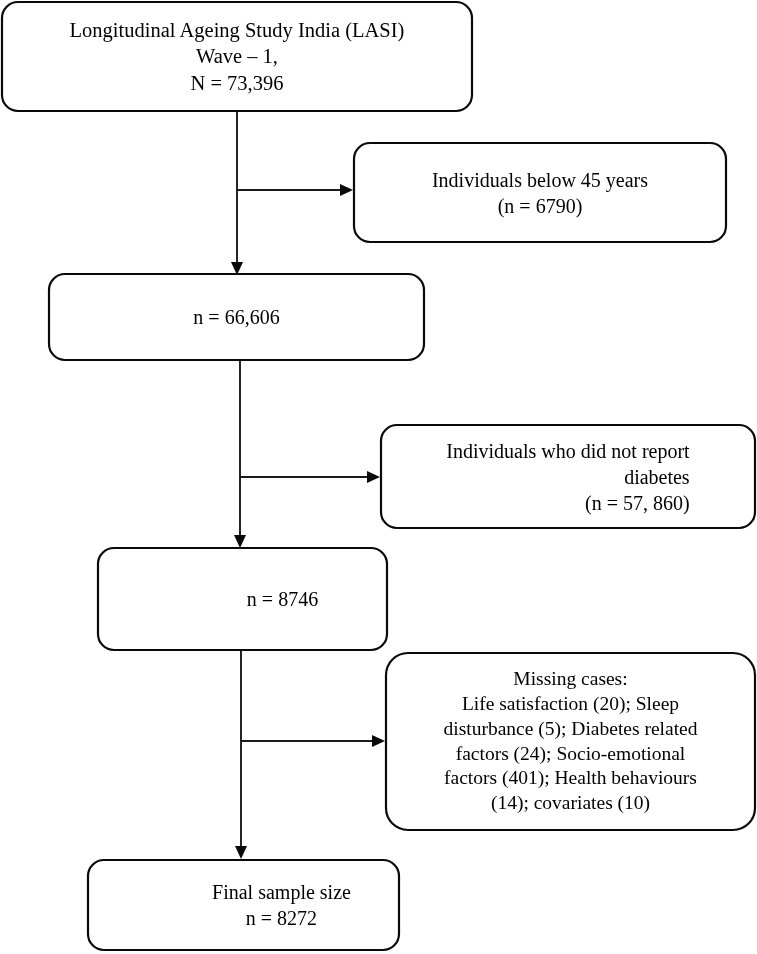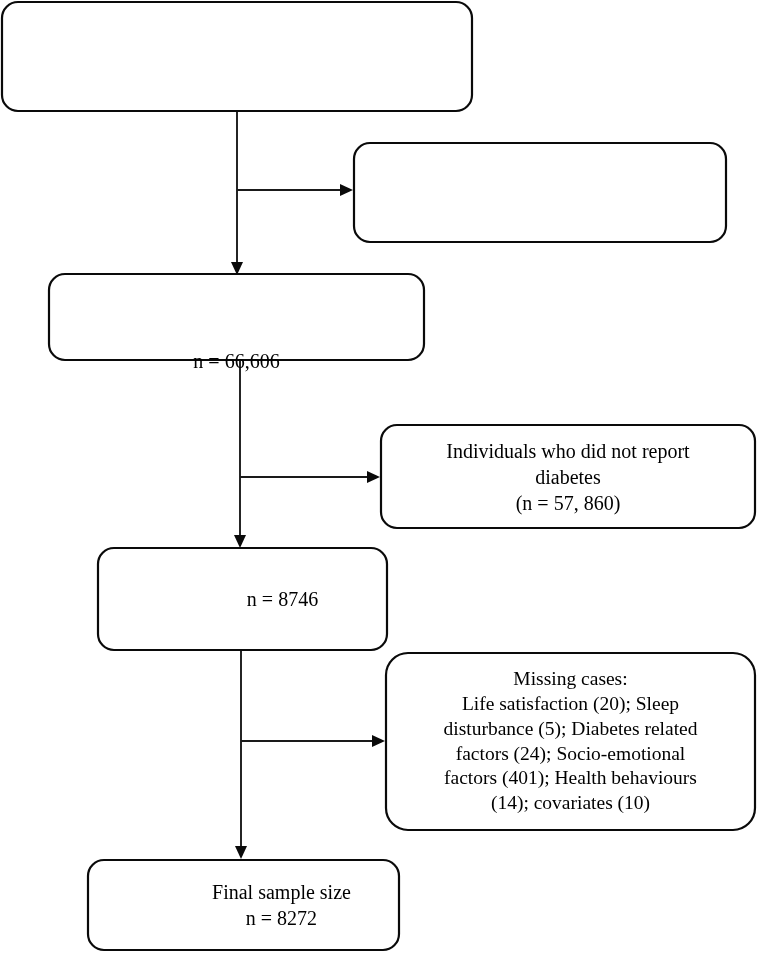--- a/index.html
+++ b/index.html
@@ -93,25 +93,30 @@
 
     <rect class="node-box" x="381" y="425" width="374" height="103" rx="16" ry="16"></rect>
 
     <rect class="node-box" x="98" y="548" width="289" height="102" rx="16" ry="16"></rect>
 
     <rect class="node-box" x="386" y="653" width="369" height="177" rx="22" ry="22"></rect>
 
     <rect class="node-box" x="88" y="860" width="311" height="90" rx="16" ry="16"></rect>
   </svg>
 
+  <div class="node-text t-size-lg" style="left:2px; top:2px; width:470px; height:109px;">Longitudinal Ageing Study India (LASI)
+Wave – 1,
+N = 73,396</div>
 
+  <div class="node-text t-size-md" style="left:354px; top:143px; width:372px; height:99px;">Individuals below 45 years
+(n = 6790)</div>
 
-  <div class="node-text t-size-md" style="left:49px; top:274px; width:375px; height:86px;margin-top:44px;">n = 66,606</div>
+  <div class="node-text t-size-md" style="left:49px; top:274px; width:375px; height:86px;">n = 66,606</div>
 
-  <div class="node-text t-size-md" style="left:381px; top:425px; width:374px; height:103px;">Individuals who did not report
+  <div class="node-text t-size-md" style="left:381px; top:425px; width:374px; height:103px;text-align:right;">Individuals who did not report
 diabetes
 (n = 57, 860)</div>
 
   <div class="node-text t-size-md" style="left:98px; top:548px; width:289px; height:102px;margin-left:40px;">n = 8746</div>
 
   <div class="node-text t-size-sm" style="left:388px; top:653px; width:365px; height:177px; line-height:1.27;">Missing cases:
 Life satisfaction (20); Sleep
 disturbance (5); Diabetes related
 factors (24); Socio-emotional
 factors (401); Health behaviours

